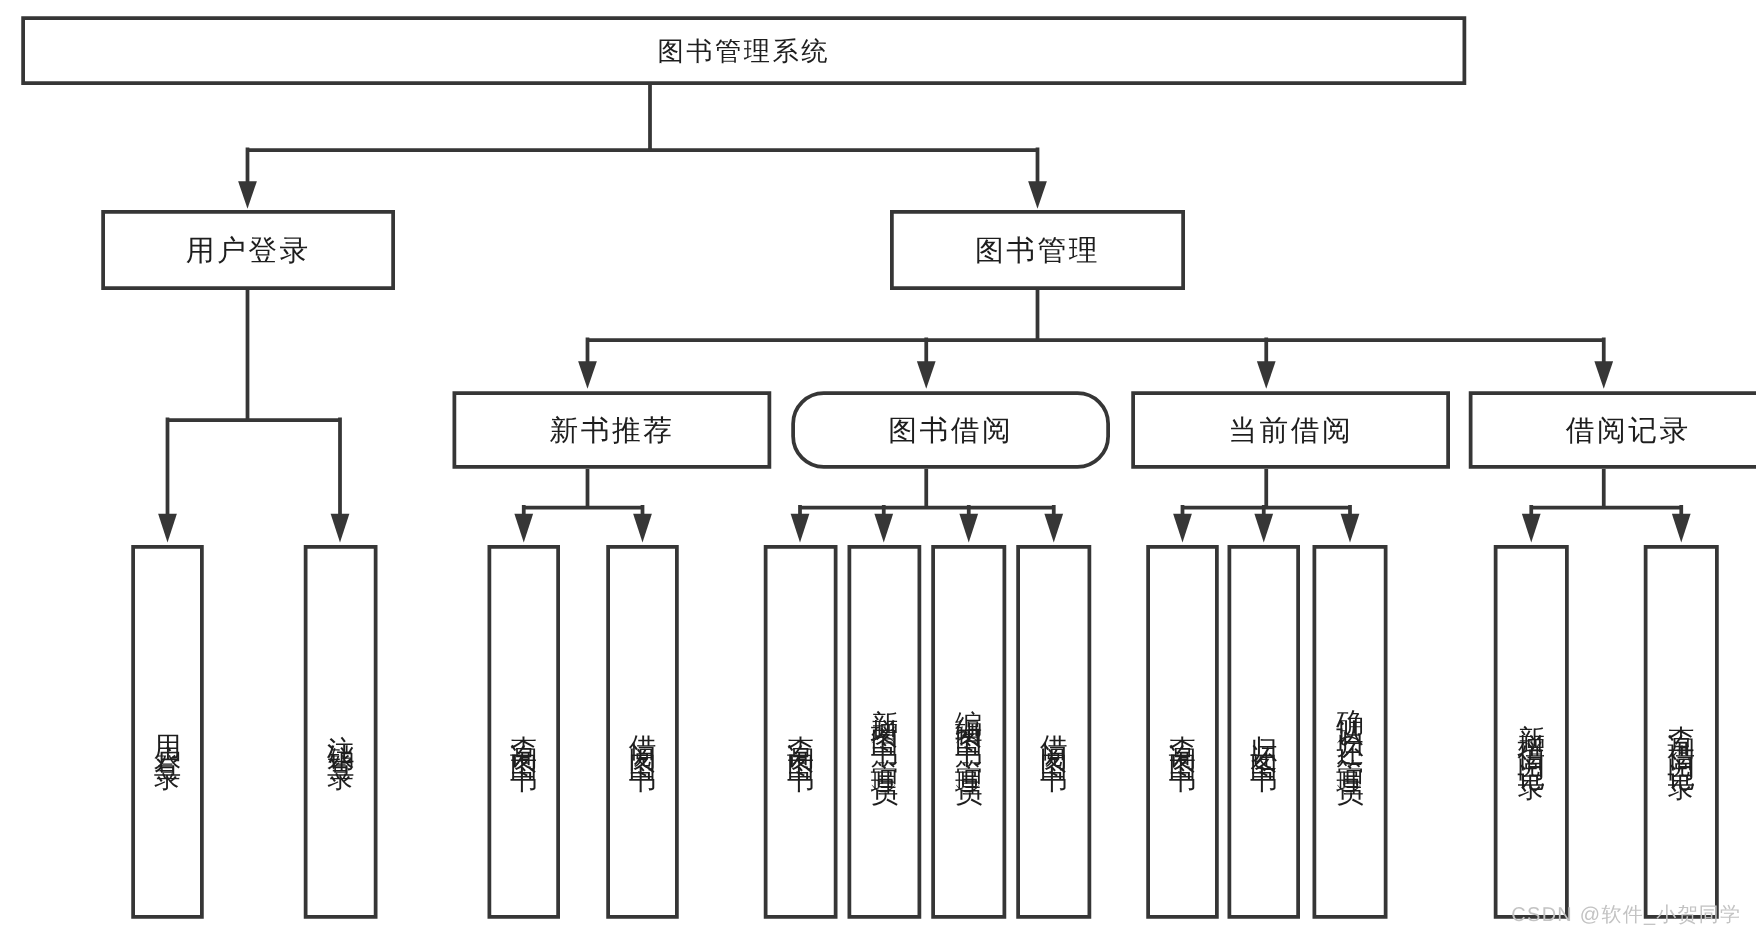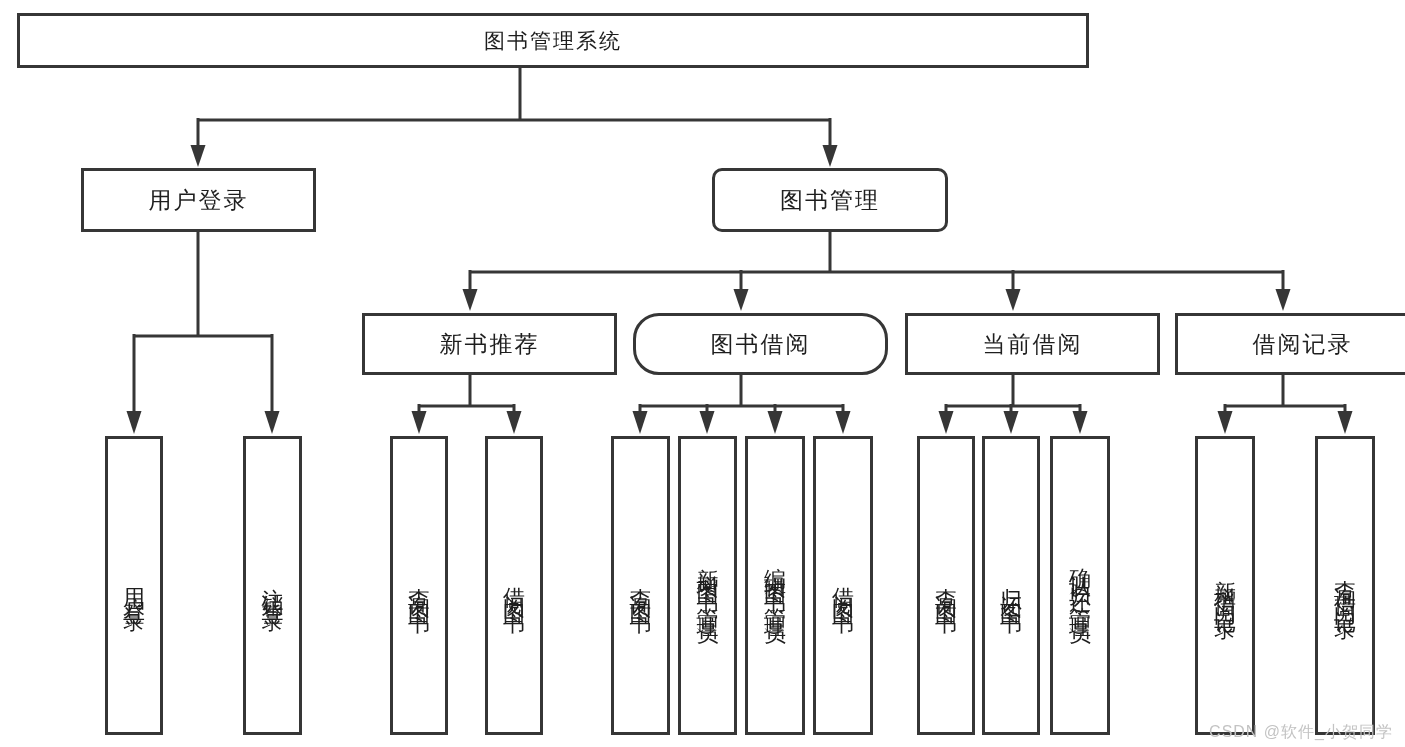--- a/index.html
+++ b/index.html
@@ -28,21 +28,21 @@
     box-sizing: border-box;
     border: 3px solid var(--line);
     background: #ffffff;
     display: flex;
     align-items: center;
     justify-content: center;
     color: var(--text);
     z-index: 1;
   }
   .node.root-box {
-    left: 17px; top: 13px; width: 1072px; height: 55px;
+    left: 17px; top: 13px; width: 1156px; height: 55px;
     font-size: 21px; letter-spacing: 2px;
   }
   .node.l2 {
     top: 168px; height: 64px;
     font-size: 23px; letter-spacing: 2px;
   }
   .node.l3 {
     top: 313px; height: 62px; width: 255px;
     font-size: 23px; letter-spacing: 2px;
   }
@@ -101,21 +101,21 @@
       <polygon points="1003.5,411 1018.5,411 1011,434"></polygon>
       <polygon points="1072.5,411 1087.5,411 1080,434"></polygon>
       <polygon points="1217.5,411 1232.5,411 1225,434"></polygon>
       <polygon points="1337.5,411 1352.5,411 1345,434"></polygon>
     </g>
   </svg>
 
   <div class="node root-box">图书管理系统</div>
 
   <div class="node l2" style="left:81px;width:235px;">用户登录</div>
-  <div class="node l2" style="left:712px;width:236px;border-radius:10px;">图书管理</div>
+  <div class="node l2" style="left:712px;width:236px;">图书管理</div>
 
   <div class="node l3" style="left:362px;">新书推荐</div>
   <div class="node l3" style="left:633px;border-radius:26px;">图书借阅</div>
   <div class="node l3" style="left:905px;">当前借阅</div>
   <div class="node l3" style="left:1175px;">借阅记录</div>
 
   <div class="node leaf" style="left:105px;width:58px;">
     <span class="vtext">用户登录</span>
   </div>
   <div class="node leaf" style="left:243px;width:59px;">

